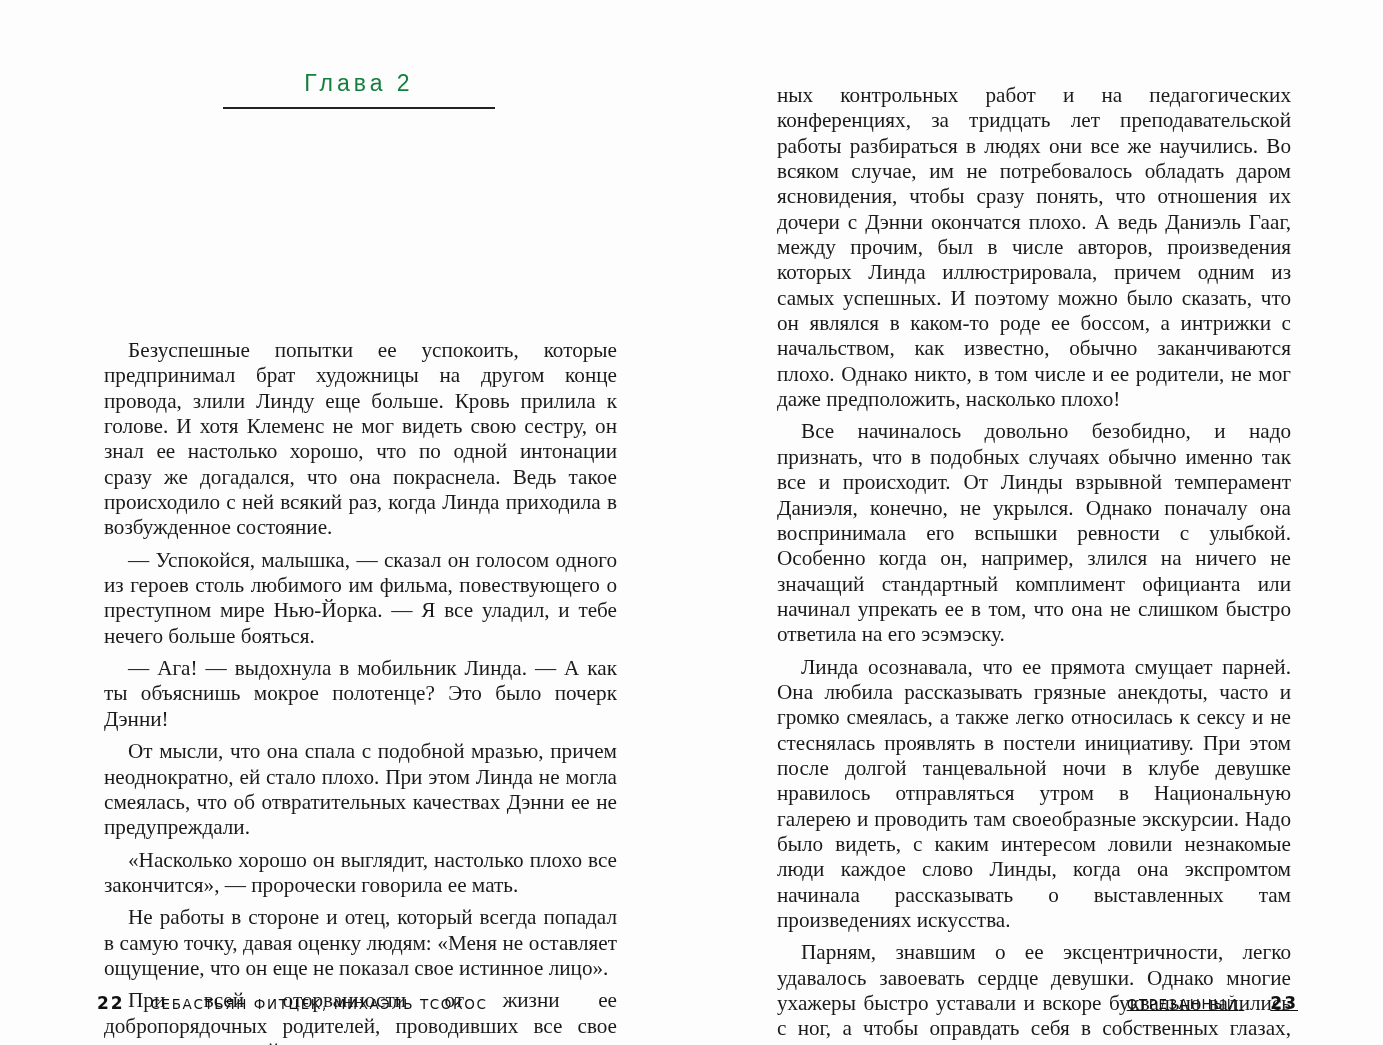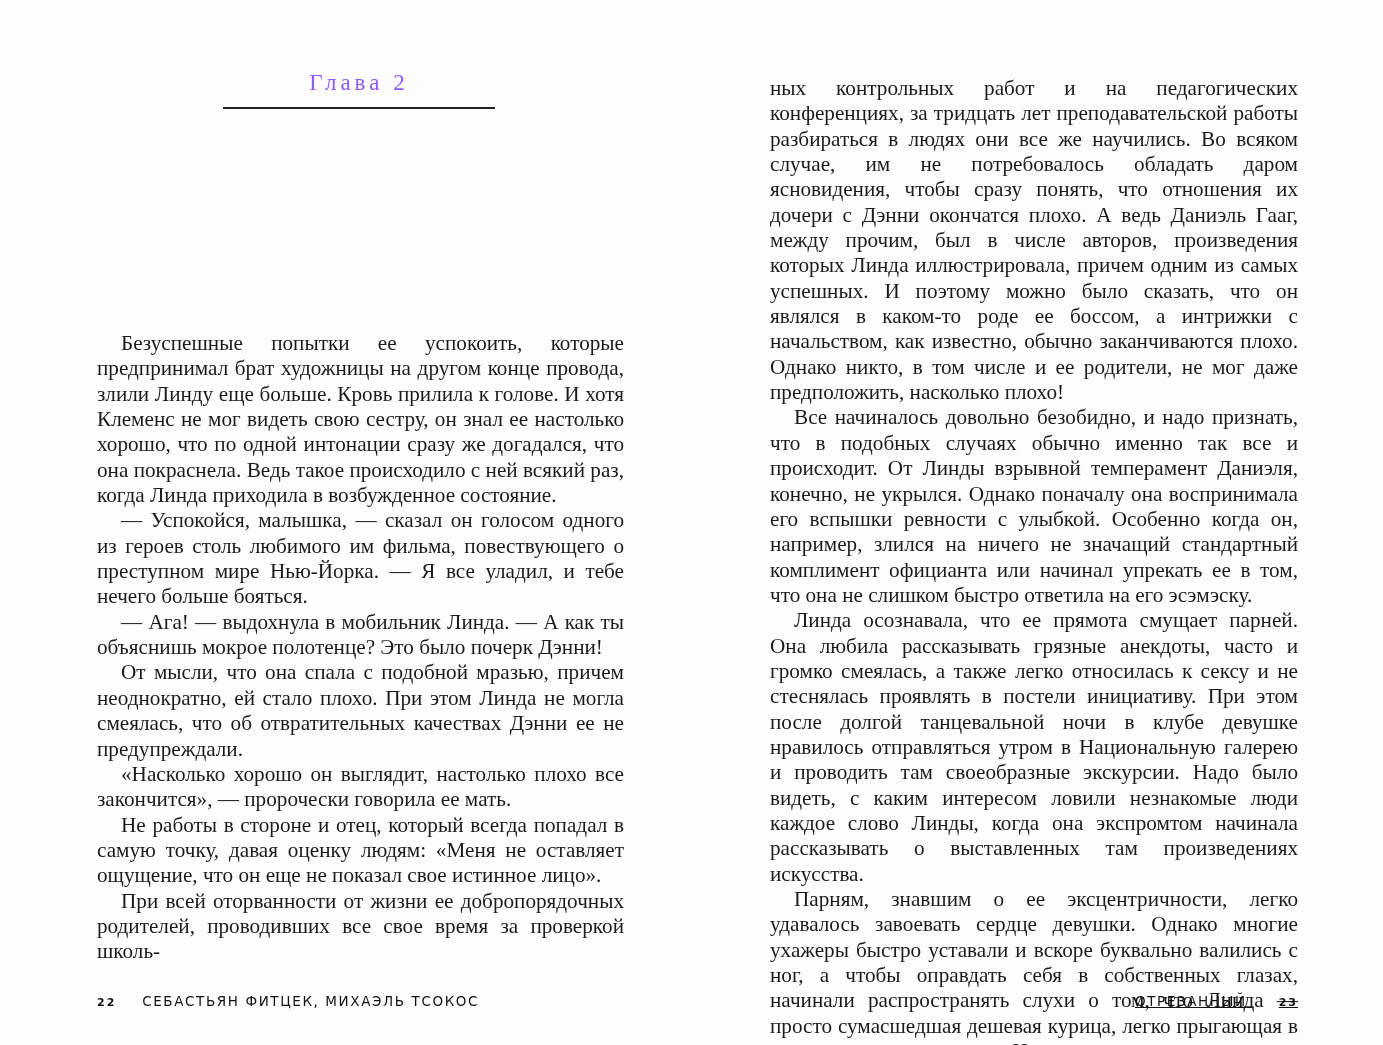--- a/index.html
+++ b/index.html
@@ -27,25 +27,25 @@
     }
     .page-left { left: 0; width: 690px; }
     .page-right { left: 690px; width: 693px; }
 
     .chapter-title {
       position: absolute;
       left: 223px;
       width: 272px;
       top: 70px;
       text-align: center;
-      font-family: Liberation Serif, serif;
+      font-family: Liberation Sans, sans-serif;
       font-size: 23px;
       letter-spacing: 4px;
       font-weight: normal;
-      color: #8b5cf6;
+      color: #15803d;
       margin: 0;
     }
     .chapter-rule {
       position: absolute;
       left: 223px;
       width: 272px;
       top: 107px;
       height: 0;
       border-top: 2px solid #222;
     }
@@ -61,42 +61,42 @@
       left: 97px;
       width: 527px;
       top: 331px;
     }
     .right-block {
       left: 80px;
       width: 528px;
       top: 76px;
     }
     .text-block p {
-      margin: 0;
+      margin: 7px;
       text-indent: 24px;
       text-align-last: left;
     }
     .text-block p.cont {
       text-indent: 0;
     }
 
     .running-foot {
       position: absolute;
       top: 993px;
       font-family: "DejaVu Sans", "Liberation Sans", sans-serif;
       font-size: 13.5px;
       letter-spacing: 1.6px;
       color: #111;
       white-space: nowrap;
     }
     .foot-left { left: 97px; }
     .foot-right { right: 85px; text-decoration: underline; }
     .folio {
       font-weight: bold;
-      font-size: 11px;
+      font-size: 17px;
       letter-spacing: 2px;
     }
     .foot-left .folio { margin-right: 20px; }
     .foot-right .folio { margin-left: 26px; }
   </style>
 </head>
 <body>
 
 <div class="spread">
 

